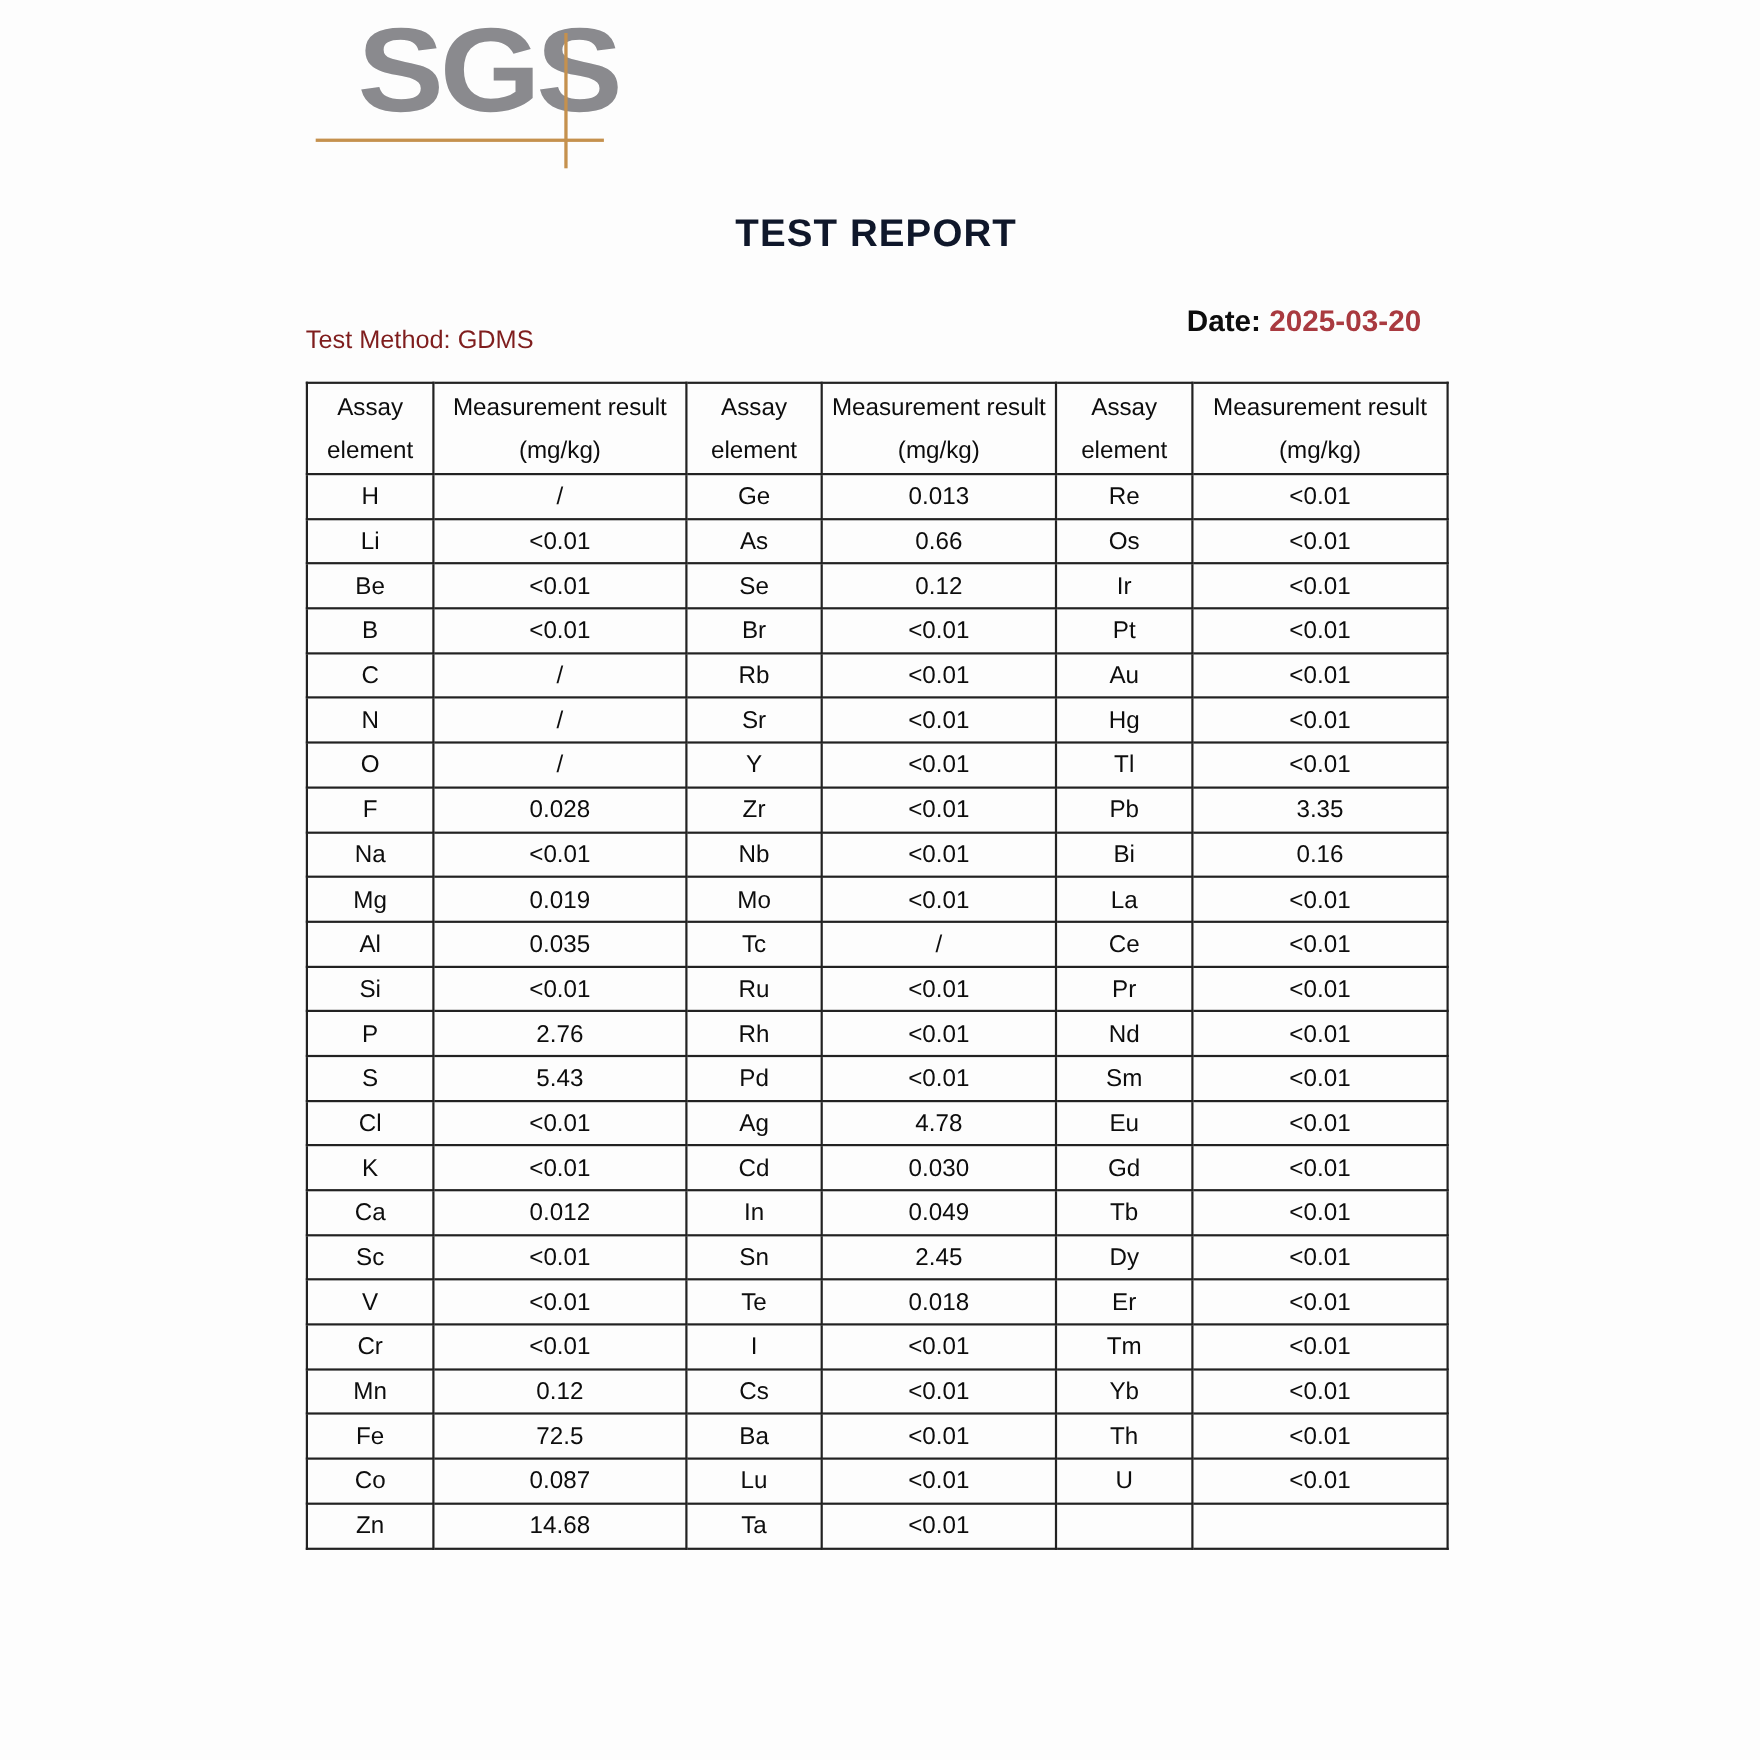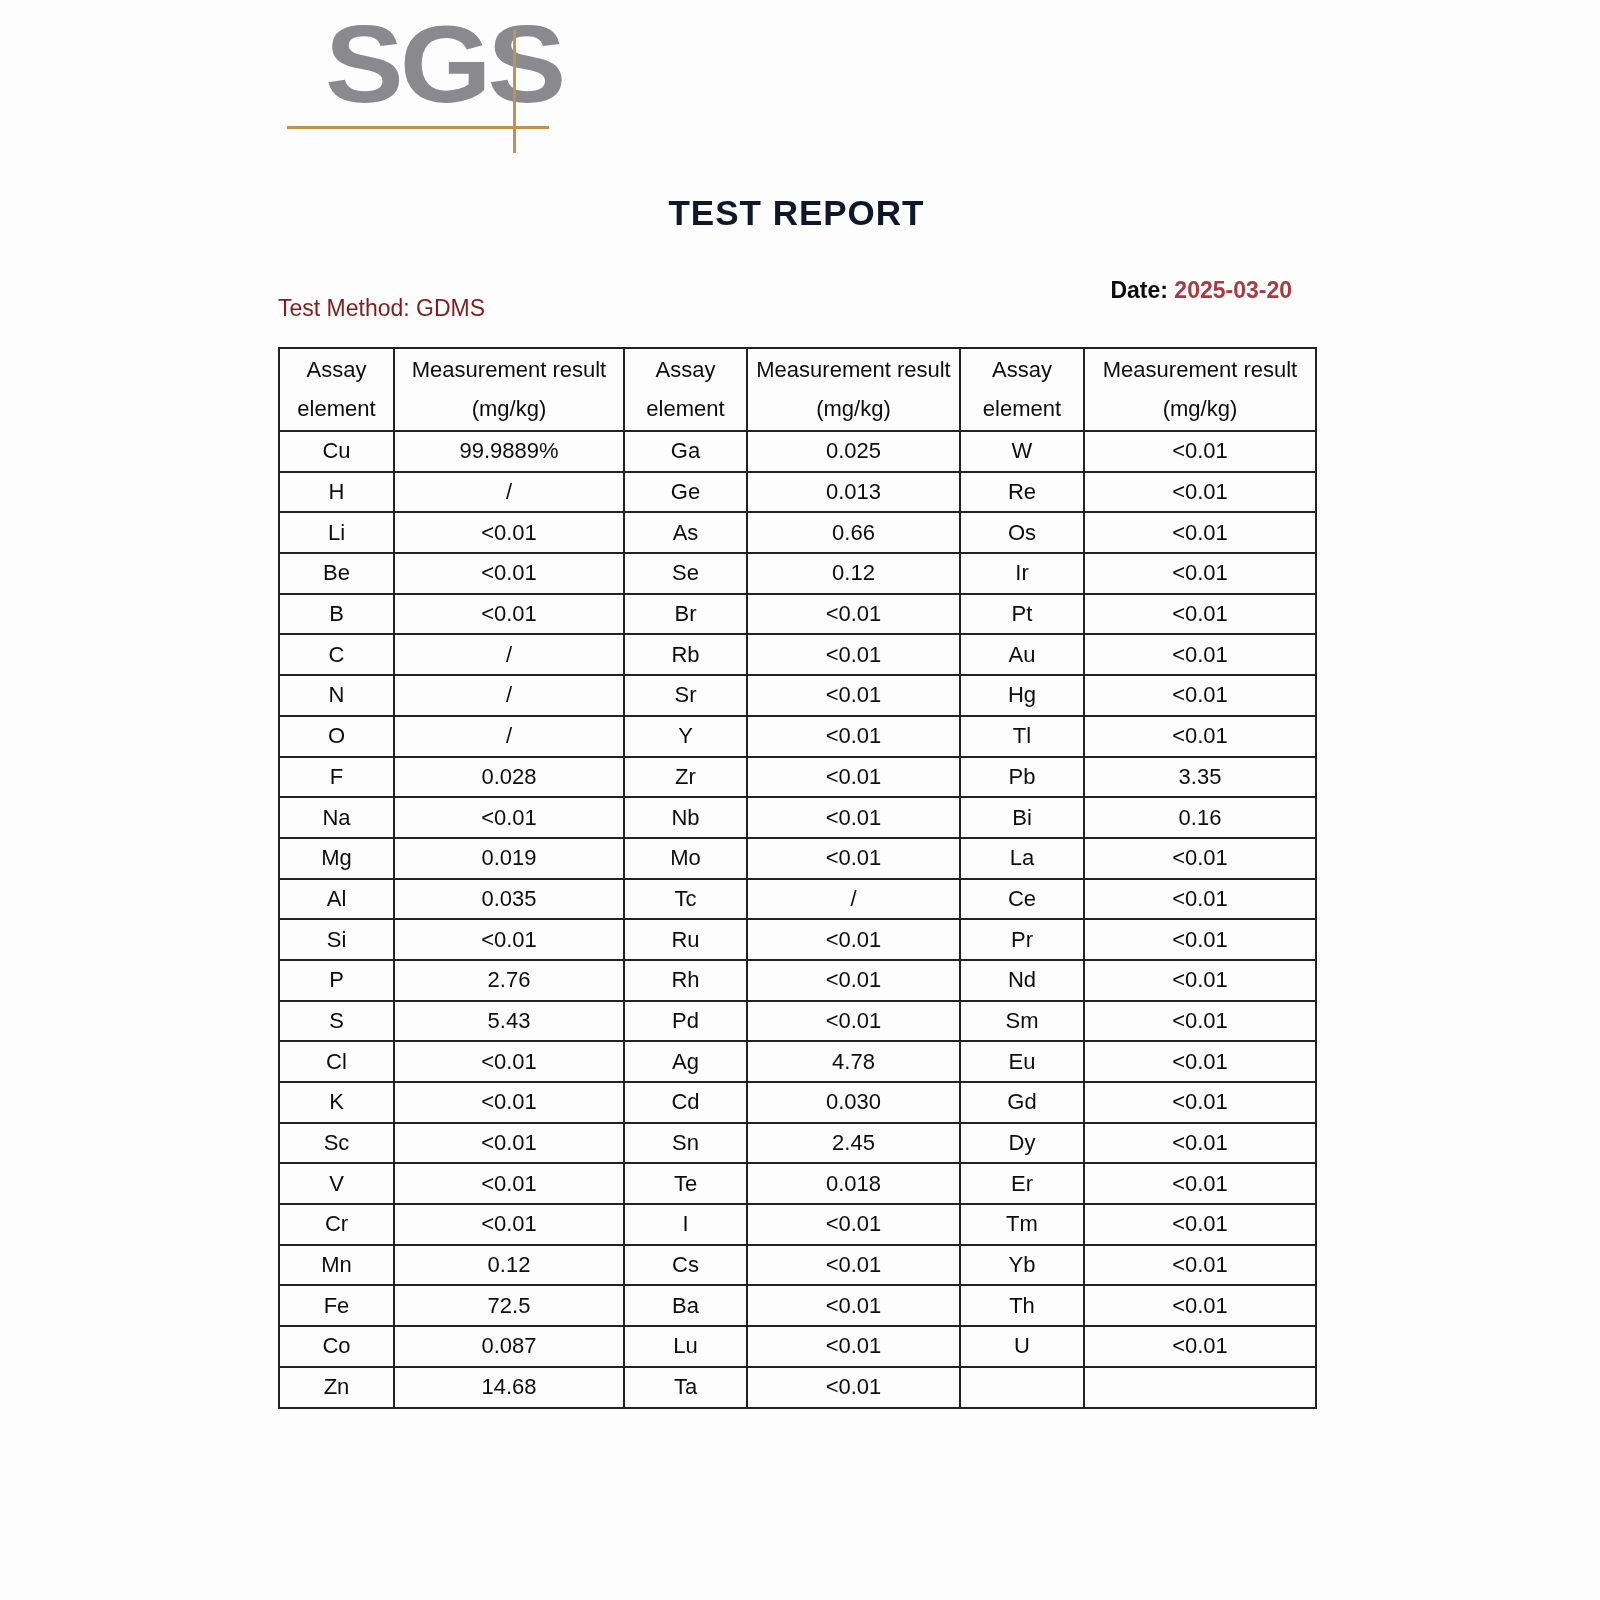--- a/index.html
+++ b/index.html
@@ -43,21 +43,21 @@
   .report-title {
     position: absolute; left: 278px; top: 193px; width: 1037px;
     text-align: center;
     font-size: 35px; font-weight: bold; letter-spacing: 1px;
     color: #0f172a;
   }
 
   
   .date-line {
     position: absolute; left: 278px; top: 277px; width: 1014px;
-    text-align: right; font-size: 23px; color: #0d0d0d;
+    text-align: right; font-size: 27px; color: #0d0d0d;
   }
   .date-line .date-caption { font-weight: bold; }
   .date-value { color: var(--date-red); font-weight: bold; }
   .method-line {
     position: absolute; left: 278px; top: 295px;
     font-size: 23px; color: #7f1d1d;
   }
 
   
   .assay-table {
@@ -132,28 +132,20 @@
           <div>element</div>
         </th>
         <th>
           <div>Measurement result</div>
           <div>(mg/kg)</div>
         </th>
       </tr>
     </thead>
     <tbody>
         <tr>
-          <td>Cu</td>
-          <td>99.9889%</td>
-          <td>Ga</td>
-          <td>0.025</td>
-          <td>W</td>
-          <td>&lt;0.01</td>
-        </tr>
-        <tr>
           <td>H</td>
           <td>/</td>
           <td>Ge</td>
           <td>0.013</td>
           <td>Re</td>
           <td>&lt;0.01</td>
         </tr>
         <tr>
           <td>Li</td>
           <td>&lt;0.01</td>
@@ -268,20 +260,28 @@
         </tr>
         <tr>
           <td>K</td>
           <td>&lt;0.01</td>
           <td>Cd</td>
           <td>0.030</td>
           <td>Gd</td>
           <td>&lt;0.01</td>
         </tr>
         <tr>
+          <td>Ca</td>
+          <td>0.012</td>
+          <td>In</td>
+          <td>0.049</td>
+          <td>Tb</td>
+          <td>&lt;0.01</td>
+        </tr>
+        <tr>
           <td>Sc</td>
           <td>&lt;0.01</td>
           <td>Sn</td>
           <td>2.45</td>
           <td>Dy</td>
           <td>&lt;0.01</td>
         </tr>
         <tr>
           <td>V</td>
           <td>&lt;0.01</td>

